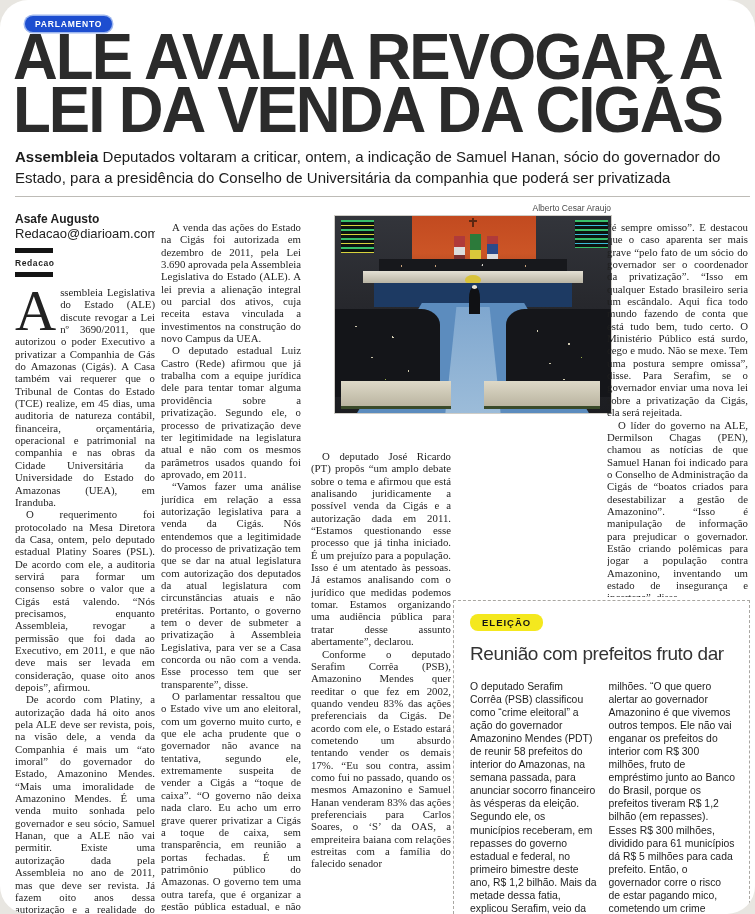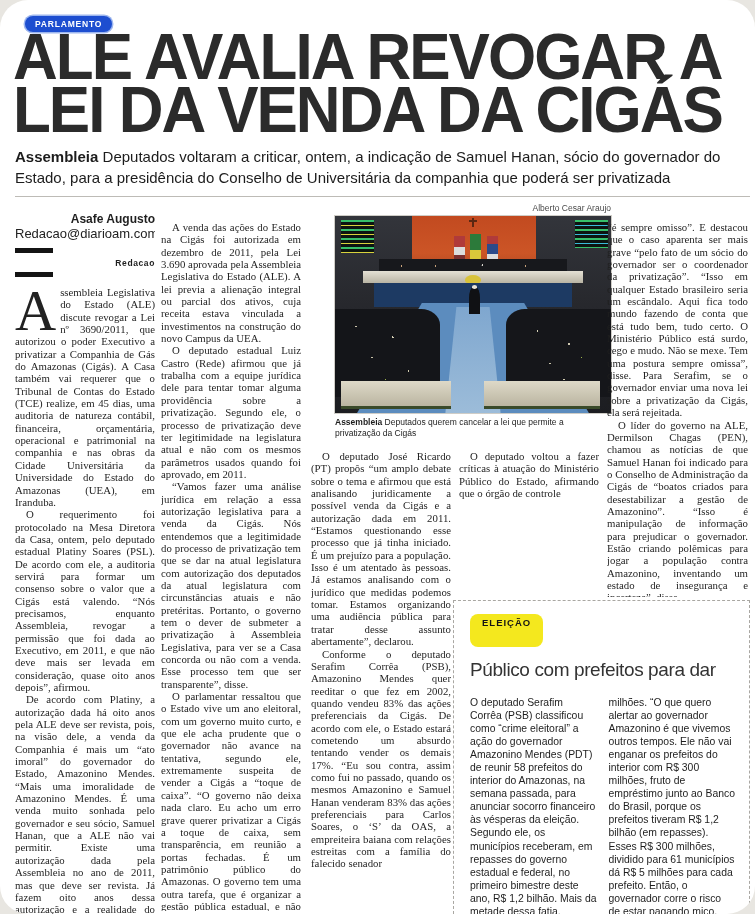--- a/index.html
+++ b/index.html
@@ -37,21 +37,21 @@
          font-size:10.8px; line-height:12.35px; text-align:justify; }
   .col p { margin:0; }
   .col p.ind { text-indent:11px; }
   .col1 { left:15px;  top:212px; height:702px; }
   .col2 { left:161px; top:221px; height:690px; }
   .col3 { left:311px; top:450px; height:462px; }
   .col4 { left:459px; top:450px; height:149px; }
   .col5 { left:607px; top:221px; height:376px; width:141px; }
 
   
-  .byline { font-family:"Liberation Sans", sans-serif; text-align:right; margin-bottom:9px; }
+  .byline { font-family:"Liberation Sans", sans-serif; text-align:left; margin-bottom:9px; }
   .byline .author { font-weight:bold; font-size:12px; line-height:15px; }
   .byline .email  { font-size:13px; line-height:14px; color:#222; }
   .byline .bar    { width:38px; height:5px; background:#141414; margin:7px 0 0; }
   .byline .city   { font:bold 8.5px/10px "Liberation Sans", sans-serif; letter-spacing:.6px; margin-top:5px; }
   .byline .bar2   { width:38px; height:5px; background:#141414; margin:4px 0 0; }
 
   .dropcap {
     float:left; font-family:"Liberation Serif", serif;
     font-size:57px; line-height:47px; padding:1px 4px 0 0; color:#222;
   }
@@ -97,21 +97,21 @@
 
   
   .subarticle {
     position:absolute; left:453px; top:600px; width:297px; height:314px;
     border-top:1px dashed #a9a7a2; border-left:1px dashed #a9a7a2; border-right:1px dashed #a9a7a2;
     padding:11px 14px 0 16px; font-family:"Liberation Sans", sans-serif;
   }
   .tag {
     display:inline-block; background:#f4e81e; color:#151515;
     font:bold 9.5px/1 "Liberation Sans", sans-serif; letter-spacing:1px;
-    padding:4px 12px 19px; border-radius:8px;
+    padding:4px 12px 3px; border-radius:8px;
   }
   .sub-hl { margin-top:11px; font-size:19px; line-height:24px; letter-spacing:-.4px; color:#333; }
   .sub-cols { display:flex; gap:12px; margin-top:14px; }
   .sub-cols .scol { width:127px; font-size:10.4px; line-height:13.1px; color:#1d1d1d; }
 </style>
 </head>
 <body>
 
 <div class="page">
 
@@ -161,41 +161,39 @@
       <div class="ph-crest"></div>
       <div class="ph-well"></div>
       <div class="ph-carpet"></div>
       <div class="ph-aisle"></div>
       <div class="ph-seats-l"></div>
       <div class="ph-seats-r"></div>
       <div class="ph-standing"></div>
       <div class="ph-desk-bl"></div>
       <div class="ph-desk-br"></div>
     </div>
-    <div class="caption"><b>Assembleia</b><span> Deputados querem cancelar a lei que permite a privatização da Cigás</span></div>
   </div>
 
   <div class="col col3">
     <p class="ind">O deputado José Ricardo (PT) propôs “um amplo debate sobre o tema e afirmou que está analisando juridicamente a possível venda da Cigás e a autorização dada em 2011. “Estamos questionando esse processo que já tinha iniciado. É um prejuízo para a população. Isso é um atentado às pessoas. Já estamos analisando com o jurídico que medidas podemos tomar. Estamos organizando uma audiência pública para tratar desse assunto abertamente”, declarou.</p>
     <p class="ind">Conforme o deputado Serafim Corrêa (PSB), Amazonino Mendes quer reeditar o que fez em 2002, quando vendeu 83% das ações preferenciais da Cigás. De acordo com ele, o Estado estará cometendo um absurdo tentando vender os demais 17%. “Eu sou contra, assim como fui no passado, quando os mesmos Amazonino e Samuel Hanan venderam 83% das ações preferenciais para Carlos Soares, o ‘S’ da OAS, a empreiteira baiana com relações estreitas com a família do falecido senador</p>
   </div>
 
   <div class="col col4">
-    <p class="ind">O deputado voltou a fazer críticas à atuação do Ministério Público do Estado, afirmando que o órgão de controle</p>
   </div>
 
   <div class="col col5">
     <p>“é sempre omisso”. E destacou que o caso aparenta ser mais grave “pelo fato de um sócio do governador ser o coordenador da privatização”. “Isso em qualquer Estado brasileiro seria um escândalo. Aqui fica todo mundo fazendo de conta que está tudo bem, tudo certo. O Ministério Público está surdo, cego e mudo. Não se mexe. Tem uma postura sempre omissa”, disse. Para Serafim, se o governador enviar uma nova lei sobre a privatização da Cigás, ela será rejeitada.</p>
     <p class="ind">O líder do governo na ALE, Dermilson Chagas (PEN), chamou as notícias de que Samuel Hanan foi indicado para o Conselho de Administração da Cigás de “boatos criados para desestabilizar a gestão de Amazonino”. “Isso é manipulação de informação para prejudicar o governador. Estão criando polêmicas para jogar a população contra Amazonino, inventando um estado de insegurança e incerteza”, disse.</p>
   </div>
 
   <div class="subarticle">
     <div class="tag">ELEIÇÃO</div>
     <div class="sub-hl">
-      <div>Público com prefeitos para dar</div>
+      <div>Reunião com prefeitos fruto dar</div>
     </div>
     <div class="sub-cols">
       <div class="scol">O deputado Serafim Corrêa (PSB) classificou como “crime eleitoral” a ação do governador Amazonino Mendes (PDT) de reunir 58 prefeitos do interior do Amazonas, na semana passada, para anunciar socorro financeiro às vésperas da eleição. Segundo ele, os municípios receberam, em repasses do governo estadual e federal, no primeiro bimestre deste ano, R$ 1,2 bilhão. Mais da metade dessa fatia, explicou Serafim, veio da União – R$ 834,4 milhões, enquanto o Estado repassou R$ 415,6</div>
       <div class="scol">milhões. “O que quero alertar ao governador Amazonino é que vivemos outros tempos. Ele não vai enganar os prefeitos do interior com R$ 300 milhões, fruto de empréstimo junto ao Banco do Brasil, porque os prefeitos tiveram R$ 1,2 bilhão (em repasses). Esses R$ 300 milhões, dividido para 61 municípios dá R$ 5 milhões para cada prefeito. Então, o governador corre o risco de estar pagando mico, cometendo um crime eleitoral, que obviamente terá consequências”, advertiu.</div>
     </div>
   </div>
 
 </div>
 
 </body></html>

